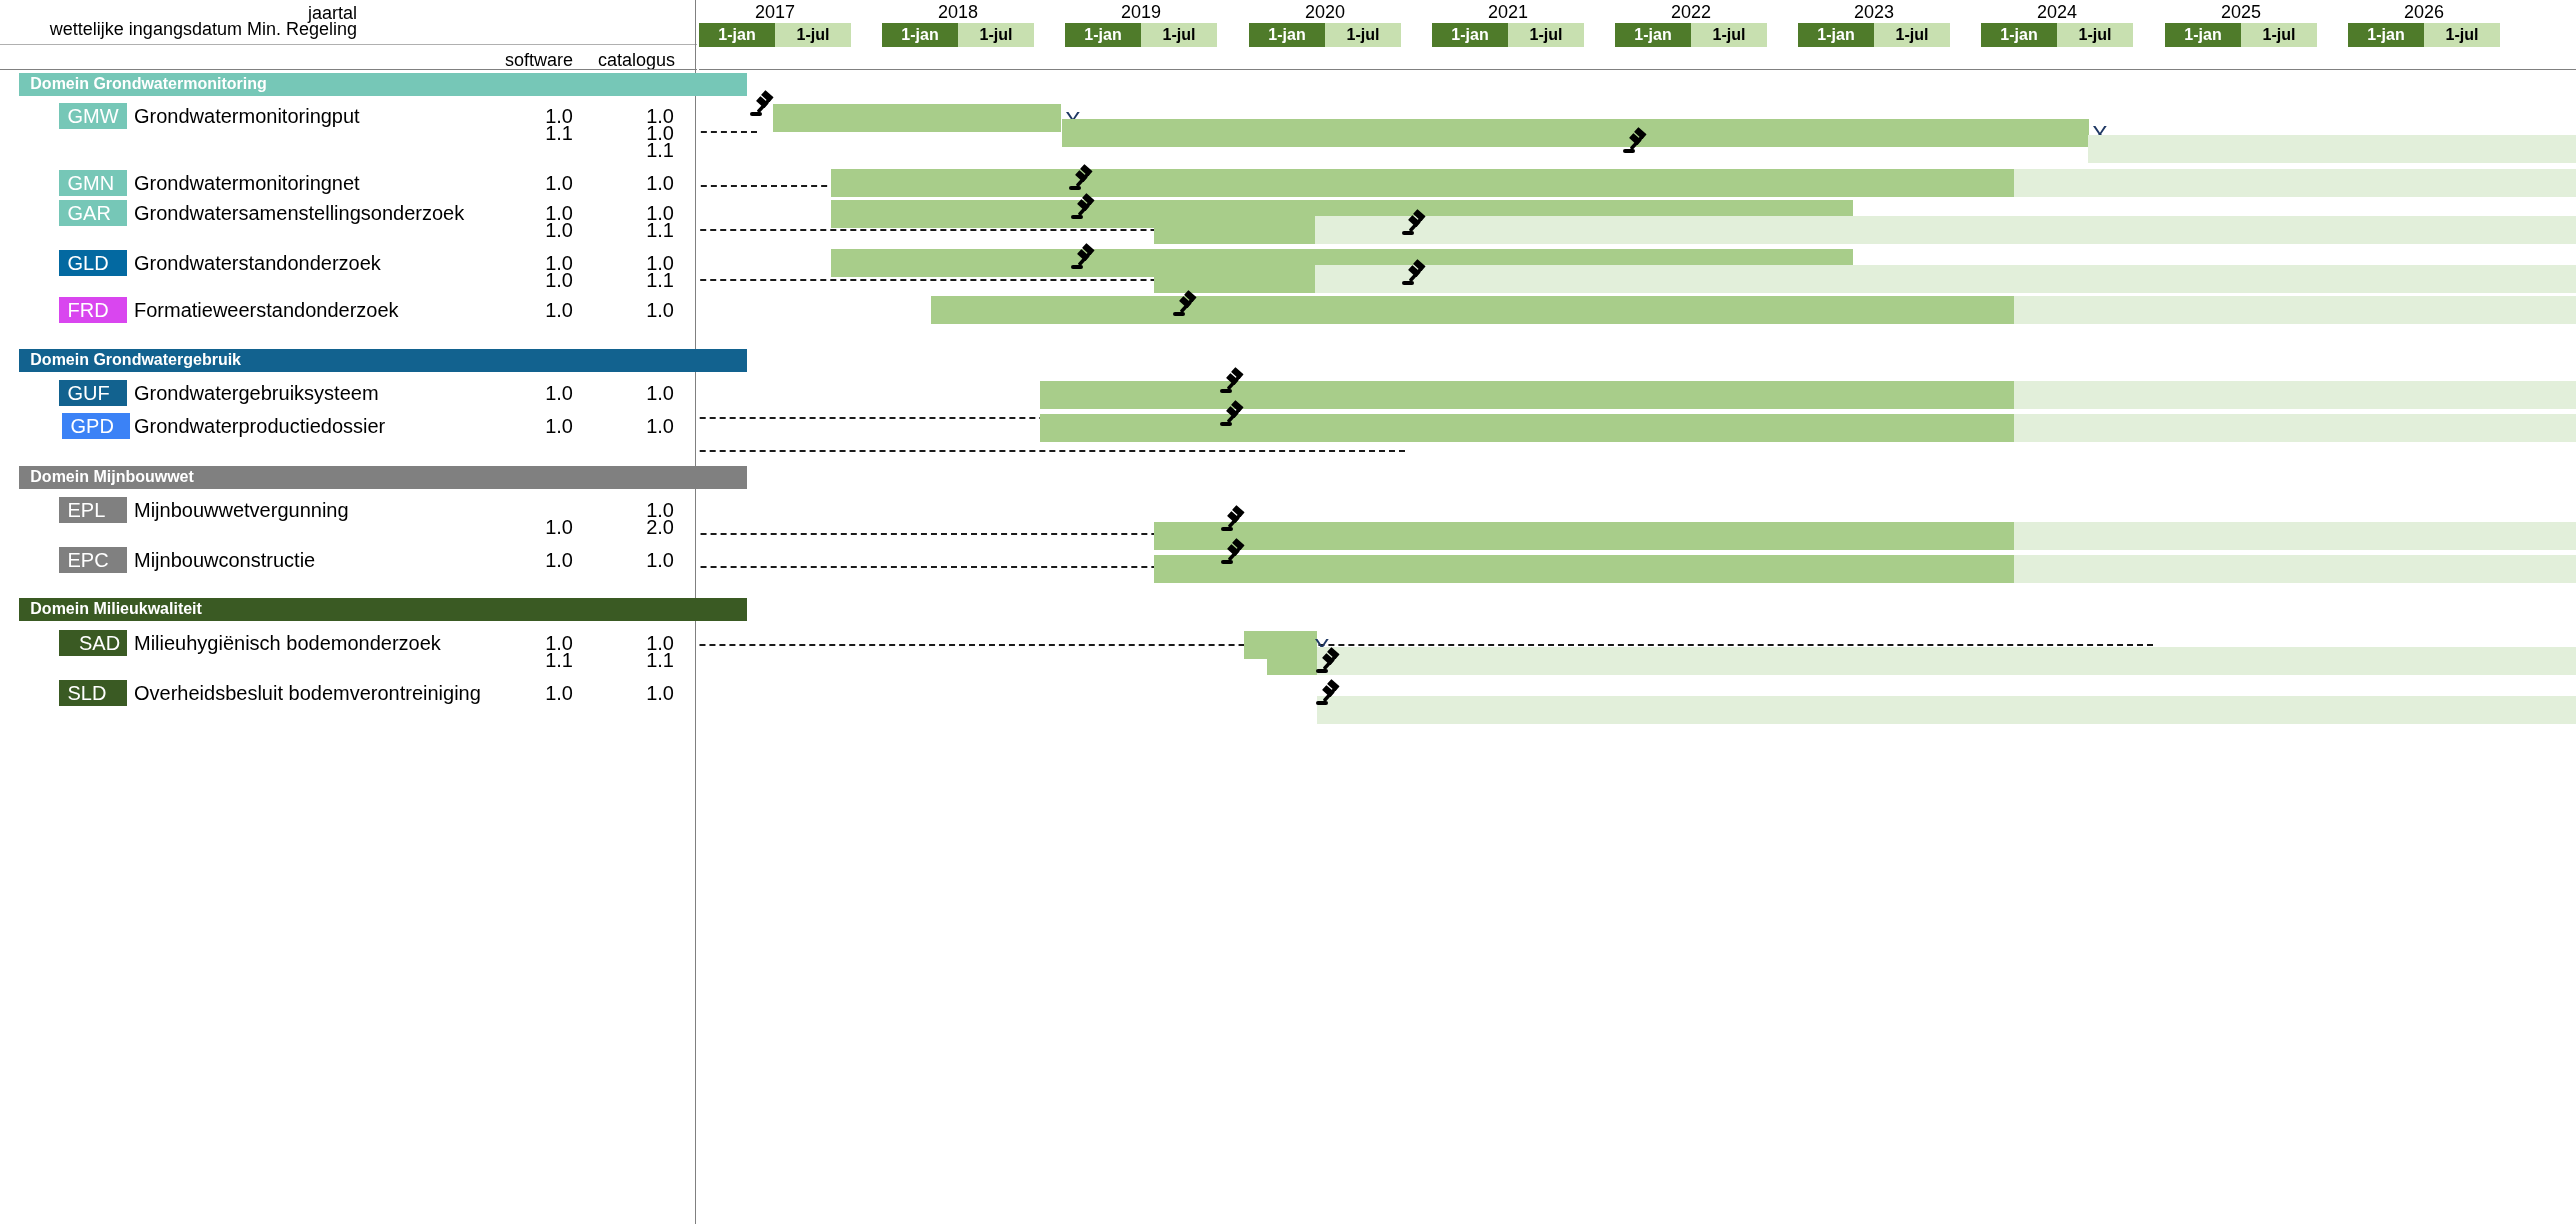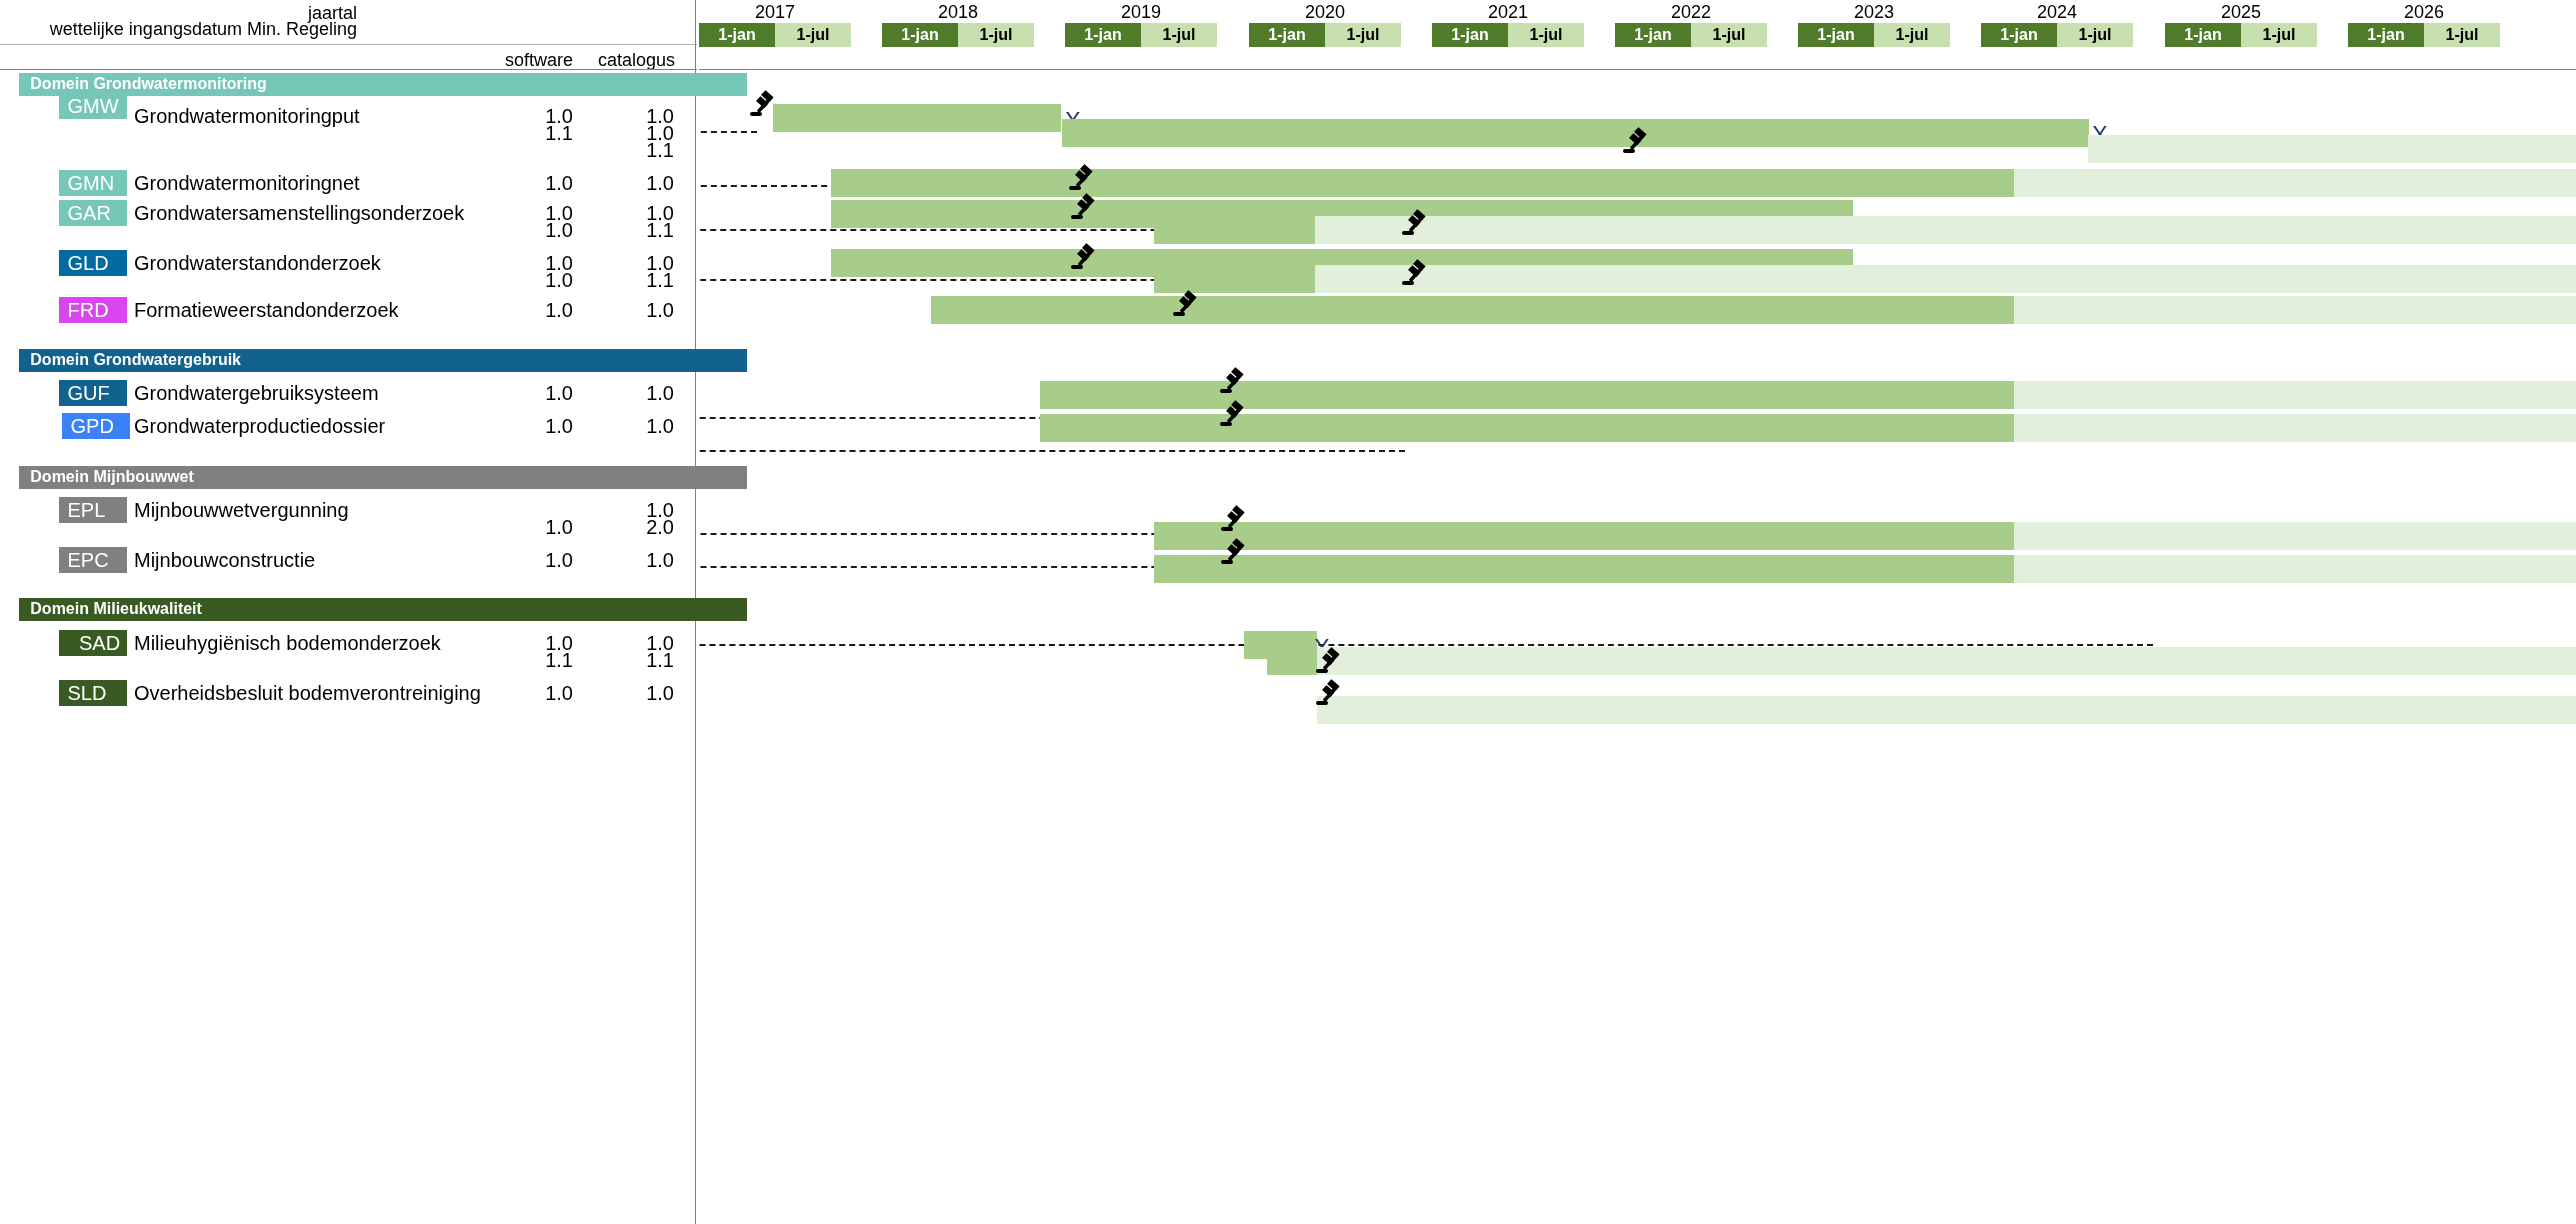--- a/index.html
+++ b/index.html
@@ -138,21 +138,21 @@
       <div class="year-label">2026</div>
       <div class="year-chips">
         <div class="chip jan">1-jan</div>
         <div class="chip jul">1-jul</div>
       </div>
     </div>
   </div>
 
 <div id="left-panel">
     <div class="domain-bar" style="top: 73px; background: rgb(118, 199, 183);">Domein Grondwatermonitoring</div>
-    <div class="obj-code" style="top: 93px; left: 59px; background: rgb(118, 199, 183);">GMW</div>
+    <div class="obj-code" style="top: 103px; left: 59px; background: rgb(118, 199, 183);">GMW</div>
     <div class="obj-name" style="top: 103px;">Grondwatermonitoringput</div>
     <div class="ver sw" style="top: 103px;">1.0</div>
     <div class="ver cat" style="top: 103px;">1.0</div>
     <div class="ver sw" style="top: 120px;">1.1</div>
     <div class="ver cat" style="top: 120px;">1.0</div>
     <div class="ver cat" style="top: 137px;">1.1</div>
     <div class="obj-code" style="top: 170px; left: 59px; background: rgb(118, 199, 183);">GMN</div>
     <div class="obj-name" style="top: 170px;">Grondwatermonitoringnet</div>
     <div class="ver sw" style="top: 170px;">1.0</div>
     <div class="ver cat" style="top: 170px;">1.0</div>

